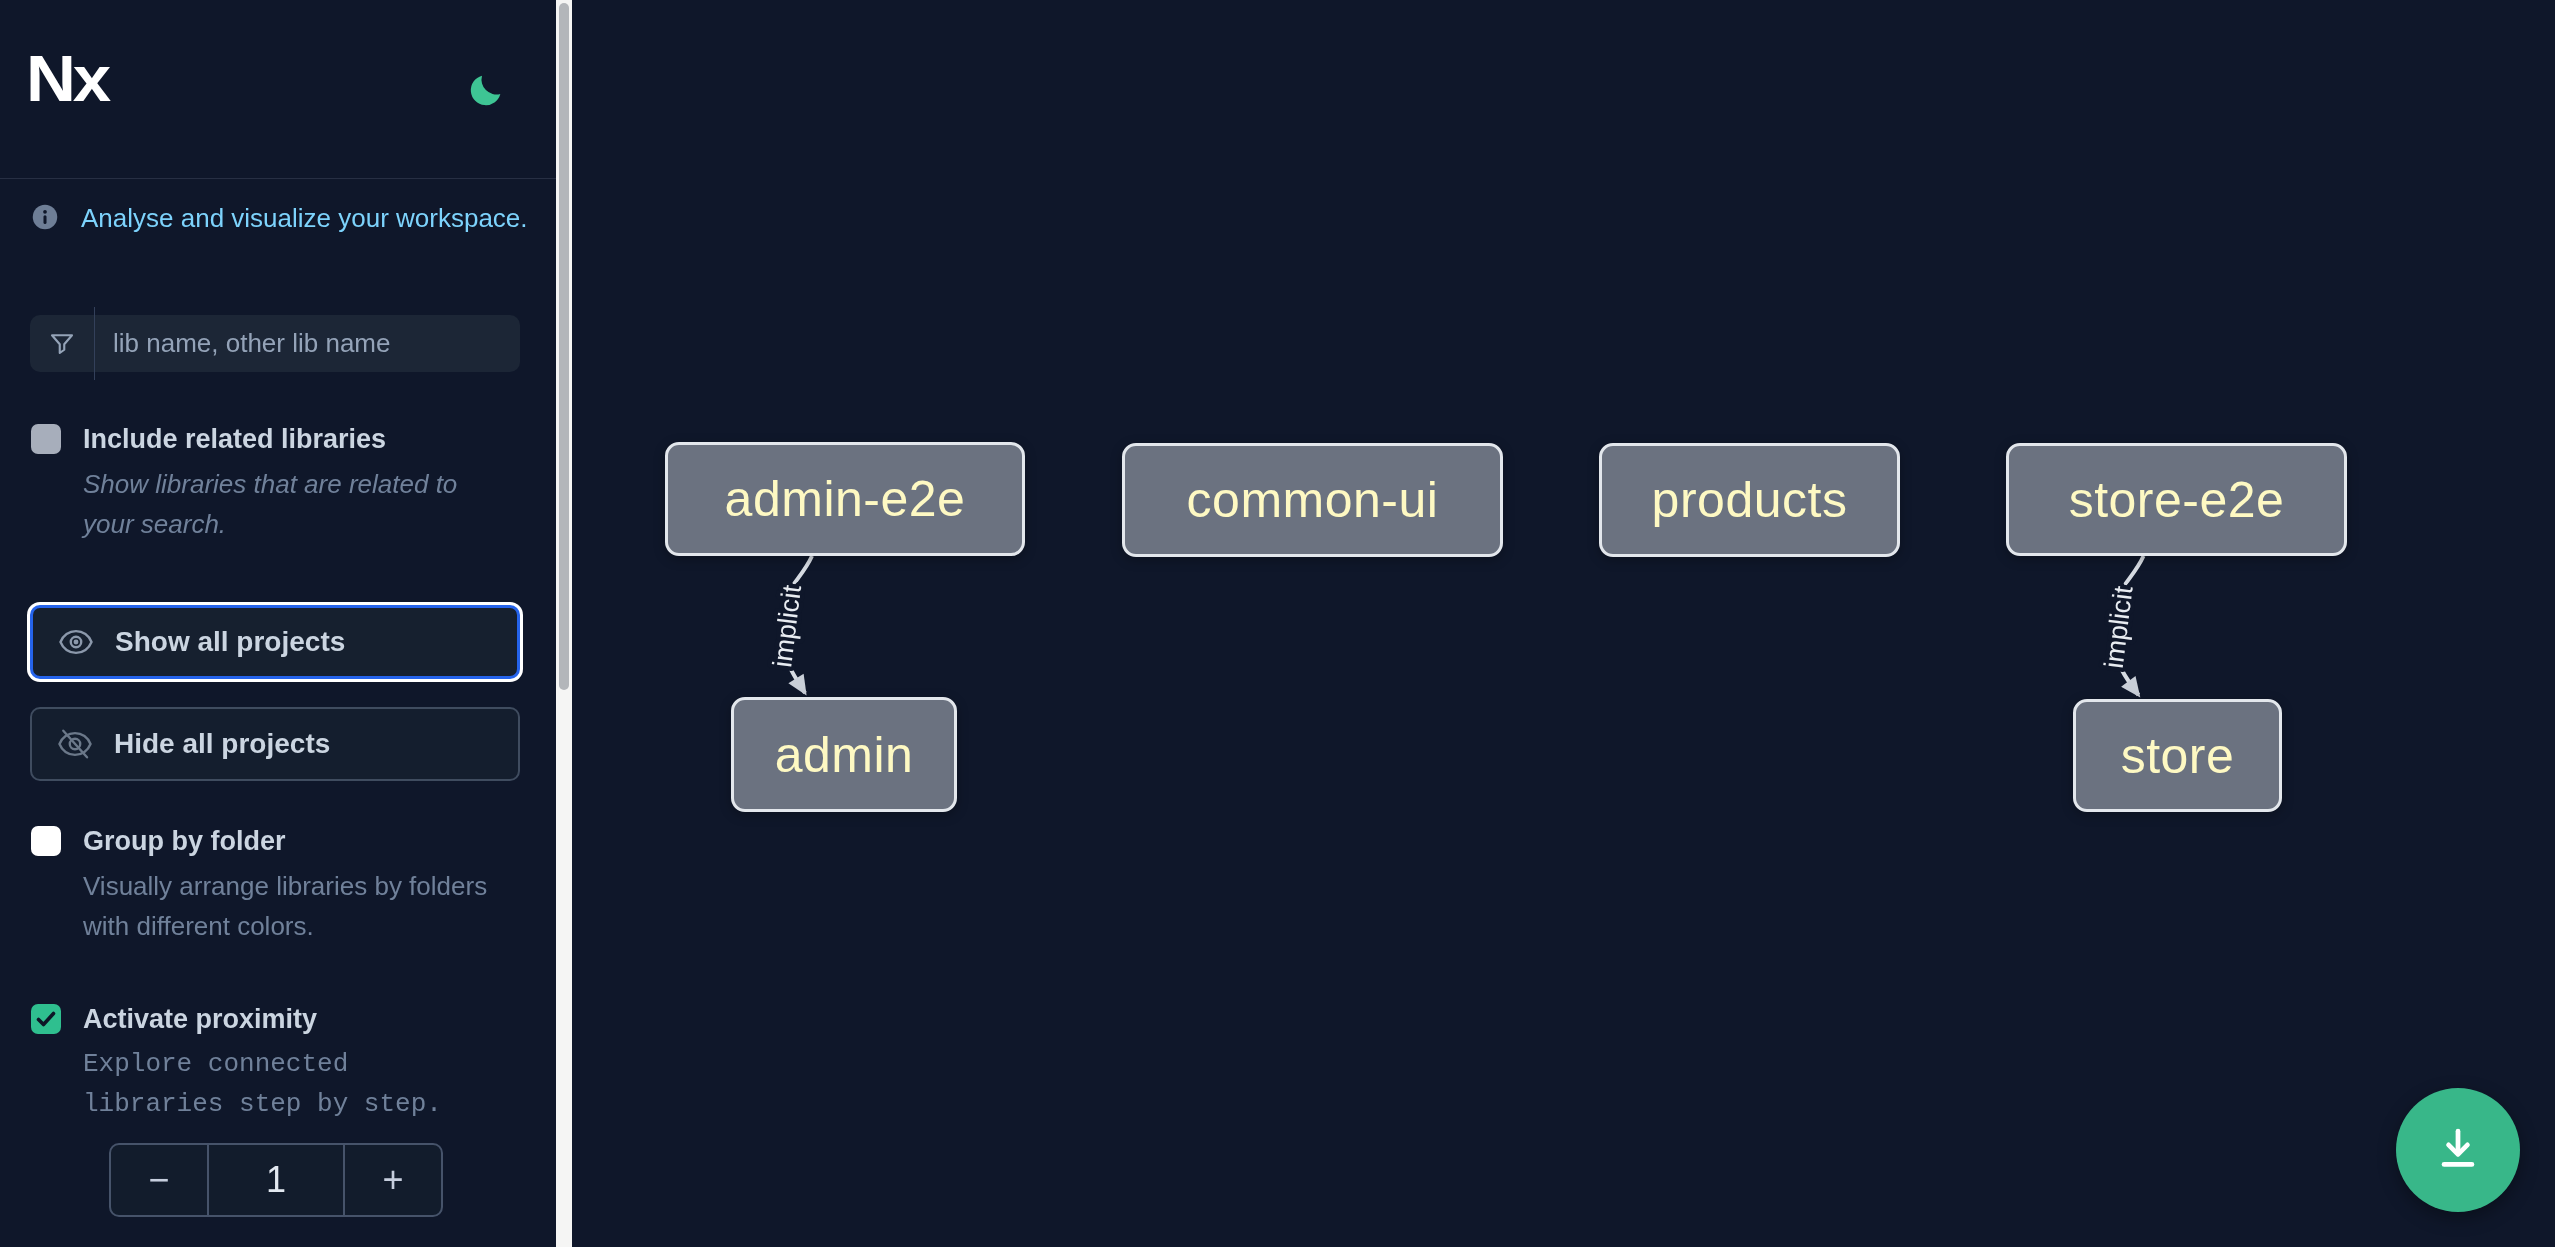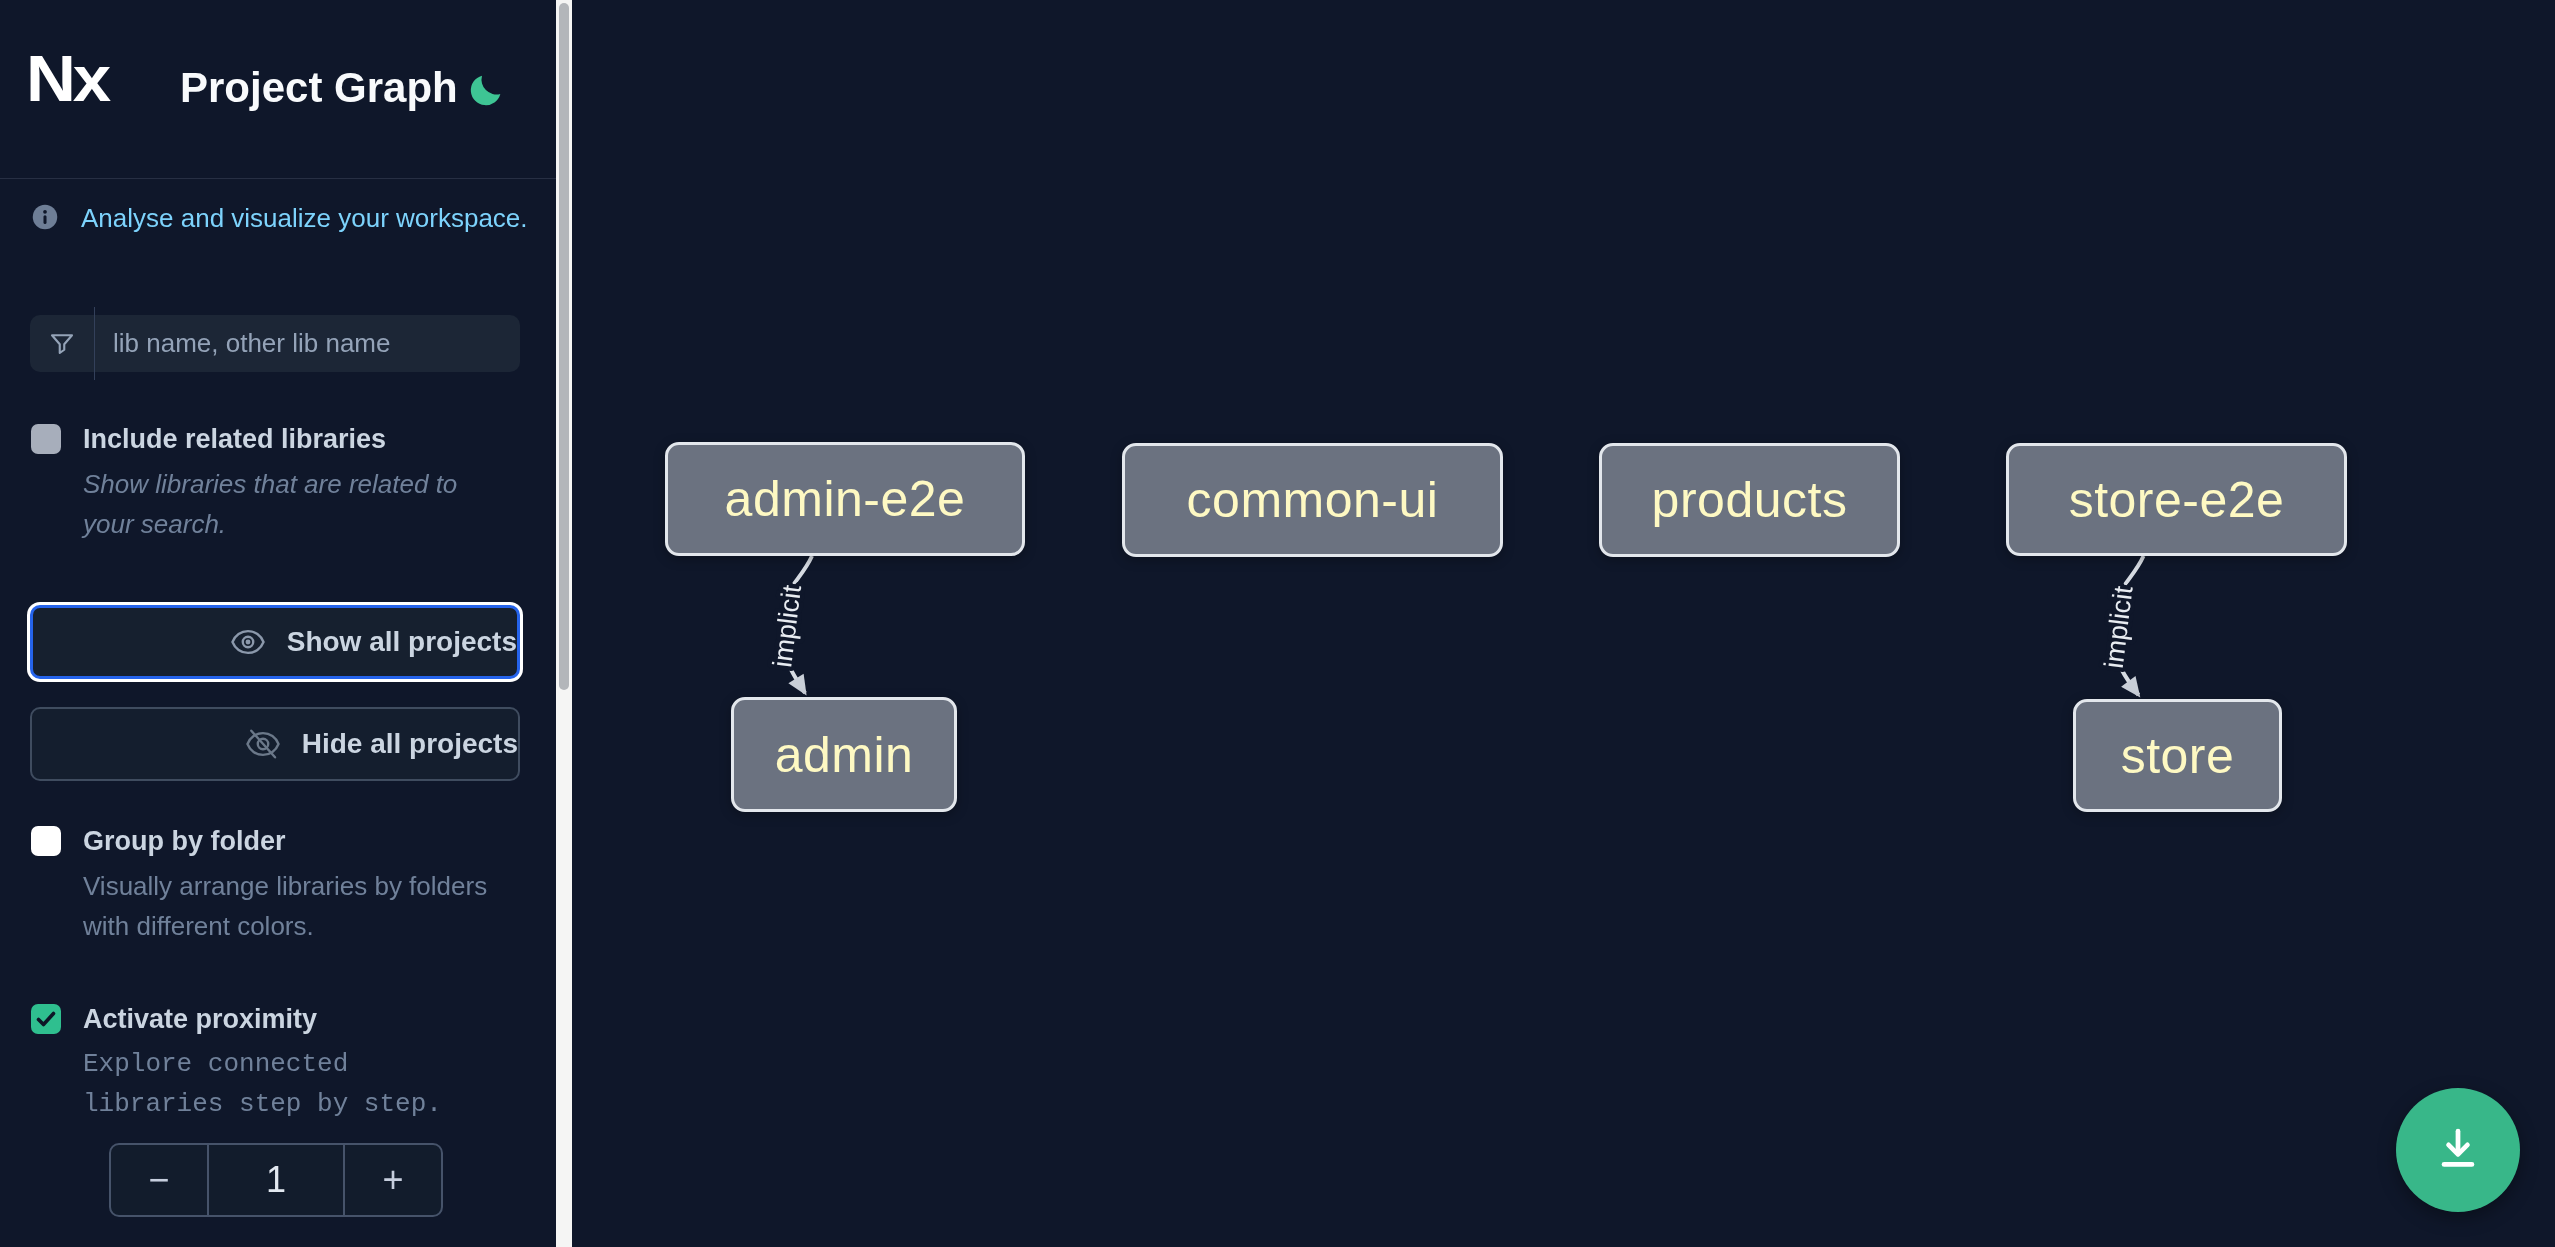--- a/index.html
+++ b/index.html
@@ -29,21 +29,21 @@
 
   .opt{position:absolute;left:31px;width:500px;}
   .cbox{position:absolute;left:0;top:2px;width:30px;height:30px;border-radius:7px;cursor:pointer;}
   .cb-gray{background:#a7aebb;}
   .cb-white{background:#ffffff;}
   .cb-green{background:#2fbf8f;display:flex;align-items:center;justify-content:center;}
   .opt-label{margin-left:52px;color:#cbd5e1;font-size:27px;font-weight:600;line-height:34px;}
   .opt-desc{margin-left:52px;margin-top:8px;color:#70819a;font-size:26px;line-height:40px;}
 
   .sb-btn{position:absolute;left:30px;width:490px;height:74px;border-radius:10px;background:#141e2e;
-          display:flex;align-items:center;cursor:pointer;box-sizing:border-box;border:2px solid #3f4c5f;justify-content:flex-end;}
+          display:flex;align-items:center;cursor:pointer;box-sizing:border-box;border:2px solid #3f4c5f;}
   .sb-btn.focused{border:3px solid #2563eb;box-shadow:0 0 0 3px #ffffff;background:#16202f;}
   .sb-btn .ic{margin-left:24px;width:38px;height:38px;flex:0 0 38px;}
   .sb-btn .lbl{margin-left:20px;color:#cbd5e1;font-size:28px;font-weight:600;}
 
   .stepper{position:absolute;left:109px;top:1143px;width:334px;height:74px;box-sizing:border-box;
            border:2px solid #46536a;border-radius:10px;display:flex;background:#121c2c;}
   .step-dec,.step-inc{flex:0 0 96px;display:flex;align-items:center;justify-content:center;
            color:#c6cede;font-size:36px;cursor:pointer;}
   .step-val{flex:1;display:flex;align-items:center;justify-content:center;color:#e2e8f0;
            font-size:36px;border-left:2px solid #46536a;border-right:2px solid #46536a;}
@@ -69,21 +69,20 @@
 </style>
 </head>
 <body>
 
 <div class="page">
 
   <div class="sidebar">
 
     <div class="sb-header">
       <div class="nx-logo">Nx</div>
-      <div class="sb-title">Project Graph</div>
       <div class="moon-btn">
         <span>
           <svg width="40" height="40" viewBox="0 0 24 24">
             <path d="M20.6 14.4A9 9 0 0 1 9.6 3.4a9 9 0 1 0 11 11z" fill="#3ec594"></path>
           </svg>
         </span>
       </div>
     </div>
 
     <div class="intro-row">

